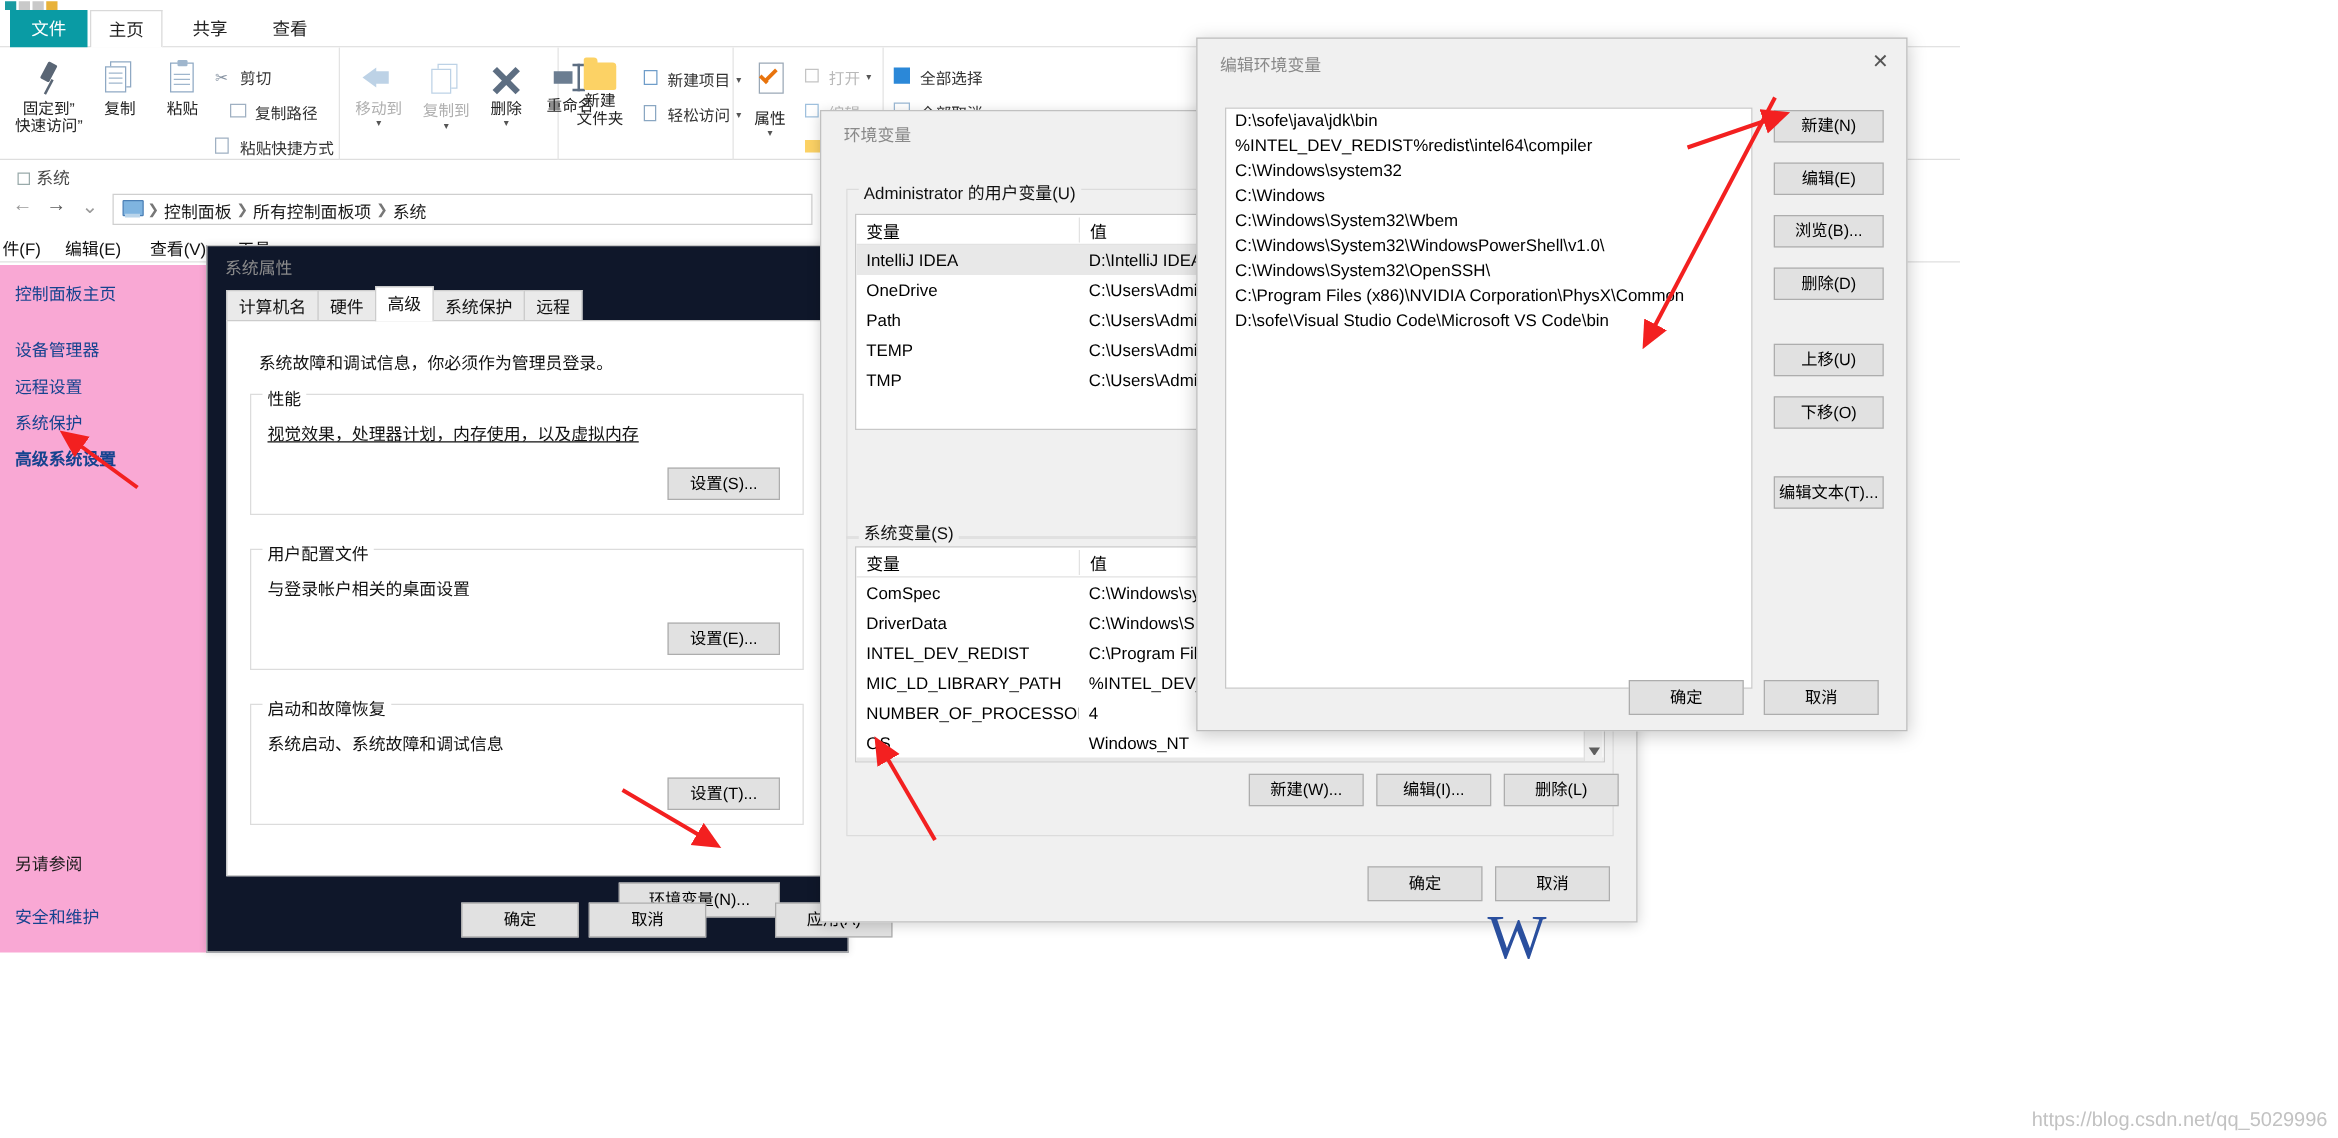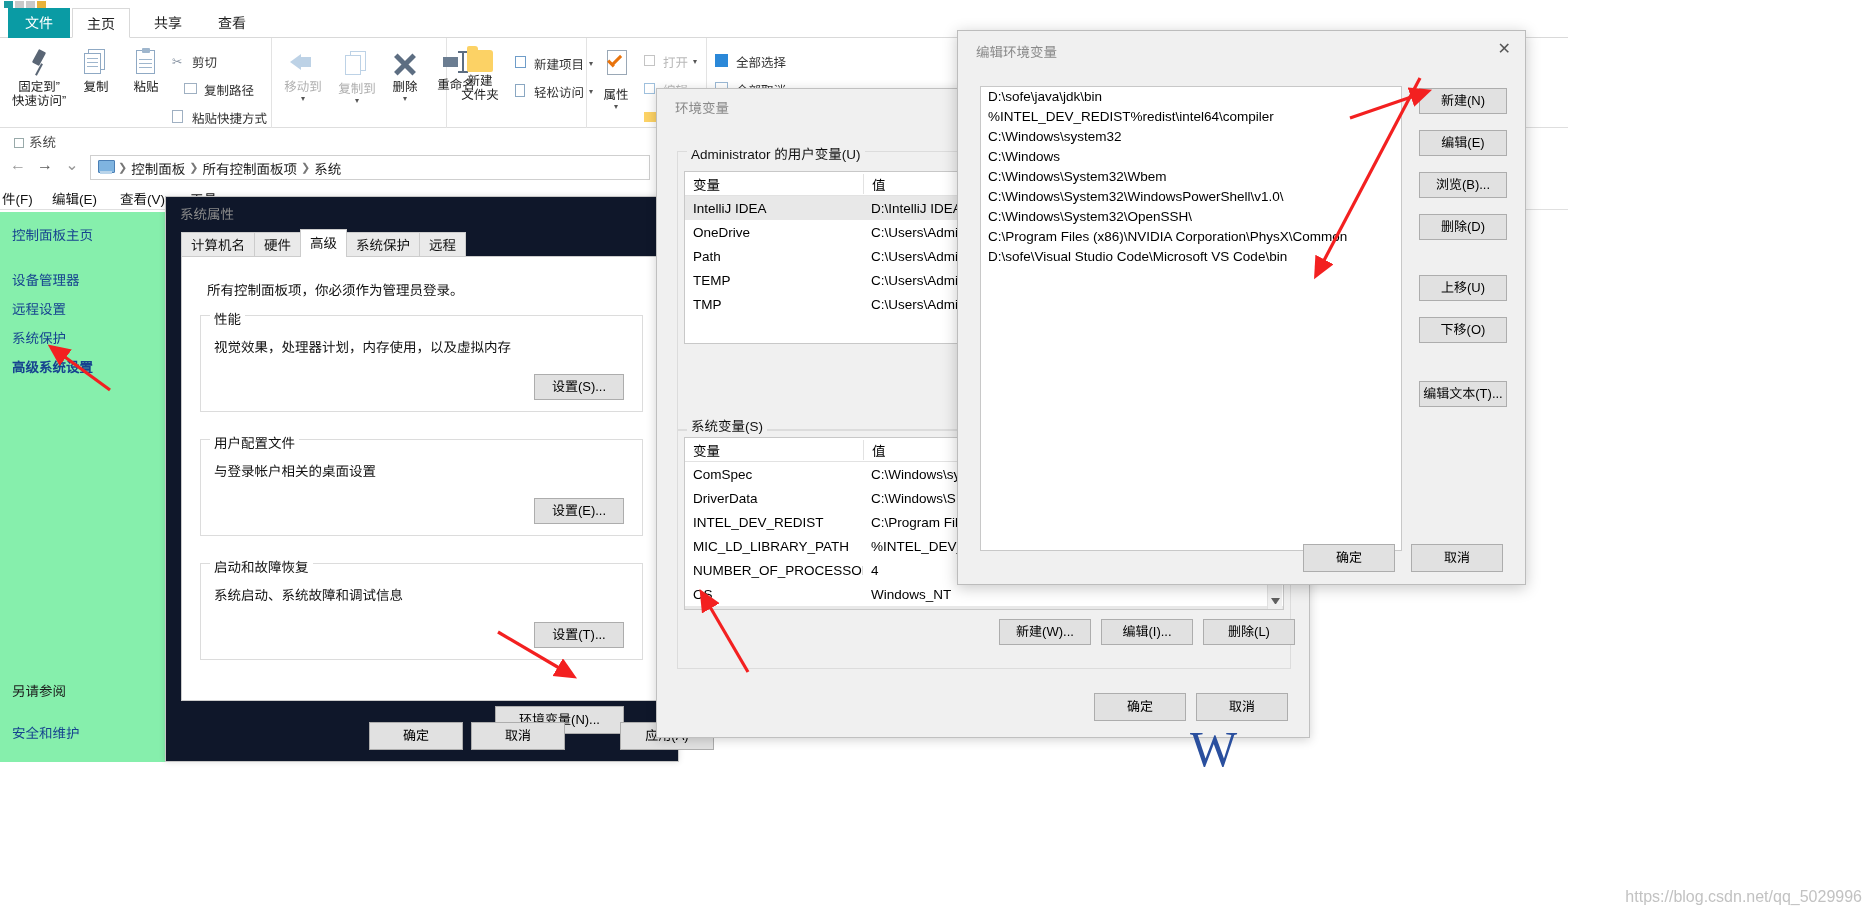--- a/index.html
+++ b/index.html
@@ -57,21 +57,21 @@
   .navbtns span.en { color:#5a5a5a; }
   .crumbbox { position:absolute; left:90px; top:155px; height:25px; width:560px; border:1px solid #cfcfcf; background:#fff; display:flex; align-items:center; padding:0 6px; gap:4px; font-size:13.5px; color:#1a1a1a;}
   .crumbbox .sep { color:#777; font-size:11px; }
   .pcicon { width:17px; height:15px; position:relative; }
   .pcicon:before{content:"";position:absolute;left:1px;top:0;width:15px;height:11px;background:#7fb4e0;border:1px solid #4b7fb5;border-radius:1px;}
   .pcicon:after{content:"";position:absolute;left:3px;top:11px;width:12px;height:3px;background:#b9d4ea;}
 
   .menubar { position:absolute; left:0; top:185px; width:100%; height:25px; border-bottom:1px solid #e0e0e0; font-size:13.5px; color:#111; }
   .menubar span { position:absolute; top:3px; }
 
-  .sidebar { position:absolute; left:0; top:212px; width:165px; height:550px; background:#86efac; }
+  .sidebar { position:absolute; left:0; top:212px; width:165px; height:550px; background:#f9a8d4; }
   .sblink { position:absolute; left:12px; font-size:13.5px; color:#16438f; cursor:pointer; white-space:nowrap; }
   .sblink.bold { font-weight:bold; }
   .sbtitle { position:absolute; left:12px; font-size:13.5px; color:#1b1b1b; }
 
   
   #sysprops { position:absolute; left:165px; top:196px; width:514px; height:566px;
               background:#0f172a; border:1px solid #c6c6c6; box-shadow:0 0 6px rgba(0,0,0,.12); }
   #sysprops .dtitle { position:absolute; left:14px; top:6px; font-size:13.5px; color:#8a8a8a; }
   #sysprops .dclose { position:absolute; right:10px; top:5px; font-size:15px; color:#6b6b6b; }
   .tabstrip { position:absolute; left:15px; top:32px; right:15px; height:28px; display:flex; align-items:flex-end; }
@@ -340,25 +340,25 @@
 
     <div class="tabstrip">
       <div class="ptab">计算机名</div>
       <div class="ptab">硬件</div>
       <div class="ptab active">高级</div>
       <div class="ptab">系统保护</div>
       <div class="ptab">远程</div>
     </div>
 
     <div class="tabbody">
-      <div class="ptext" style="left:25px; top:22px;">所有控制面板项，你必须作为管理员登录。</div>
+      <div class="ptext" style="left:25px; top:22px;">系统故障和调试信息，你必须作为管理员登录。</div>
 
       <div class="grpbox" style="left:18px; top:58px; width:443px; height:97px;"></div>
       <div class="grplegend" style="left:28px; top:51px;">性能</div>
-      <div class="ptext" style="left:32px; top:79px;">视觉效果，处理器计划，内存使用，以及虚拟内存</div>
+      <div class="ptext" style="left:32px; top:79px;text-decoration:underline;">视觉效果，处理器计划，内存使用，以及虚拟内存</div>
       <div class="wbtn" style="left:352px; top:117px; width:90px;">设置(S)...</div>
 
       <div class="grpbox" style="left:18px; top:182px; width:443px; height:97px;"></div>
       <div class="grplegend" style="left:28px; top:175px;">用户配置文件</div>
       <div class="ptext" style="left:32px; top:203px;">与登录帐户相关的桌面设置</div>
       <div class="wbtn" style="left:352px; top:241px; width:90px;">设置(E)...</div>
 
       <div class="grpbox" style="left:18px; top:306px; width:443px; height:97px;"></div>
       <div class="grplegend" style="left:28px; top:299px;">启动和故障恢复</div>
       <div class="ptext" style="left:32px; top:327px;">系统启动、系统故障和调试信息</div>

